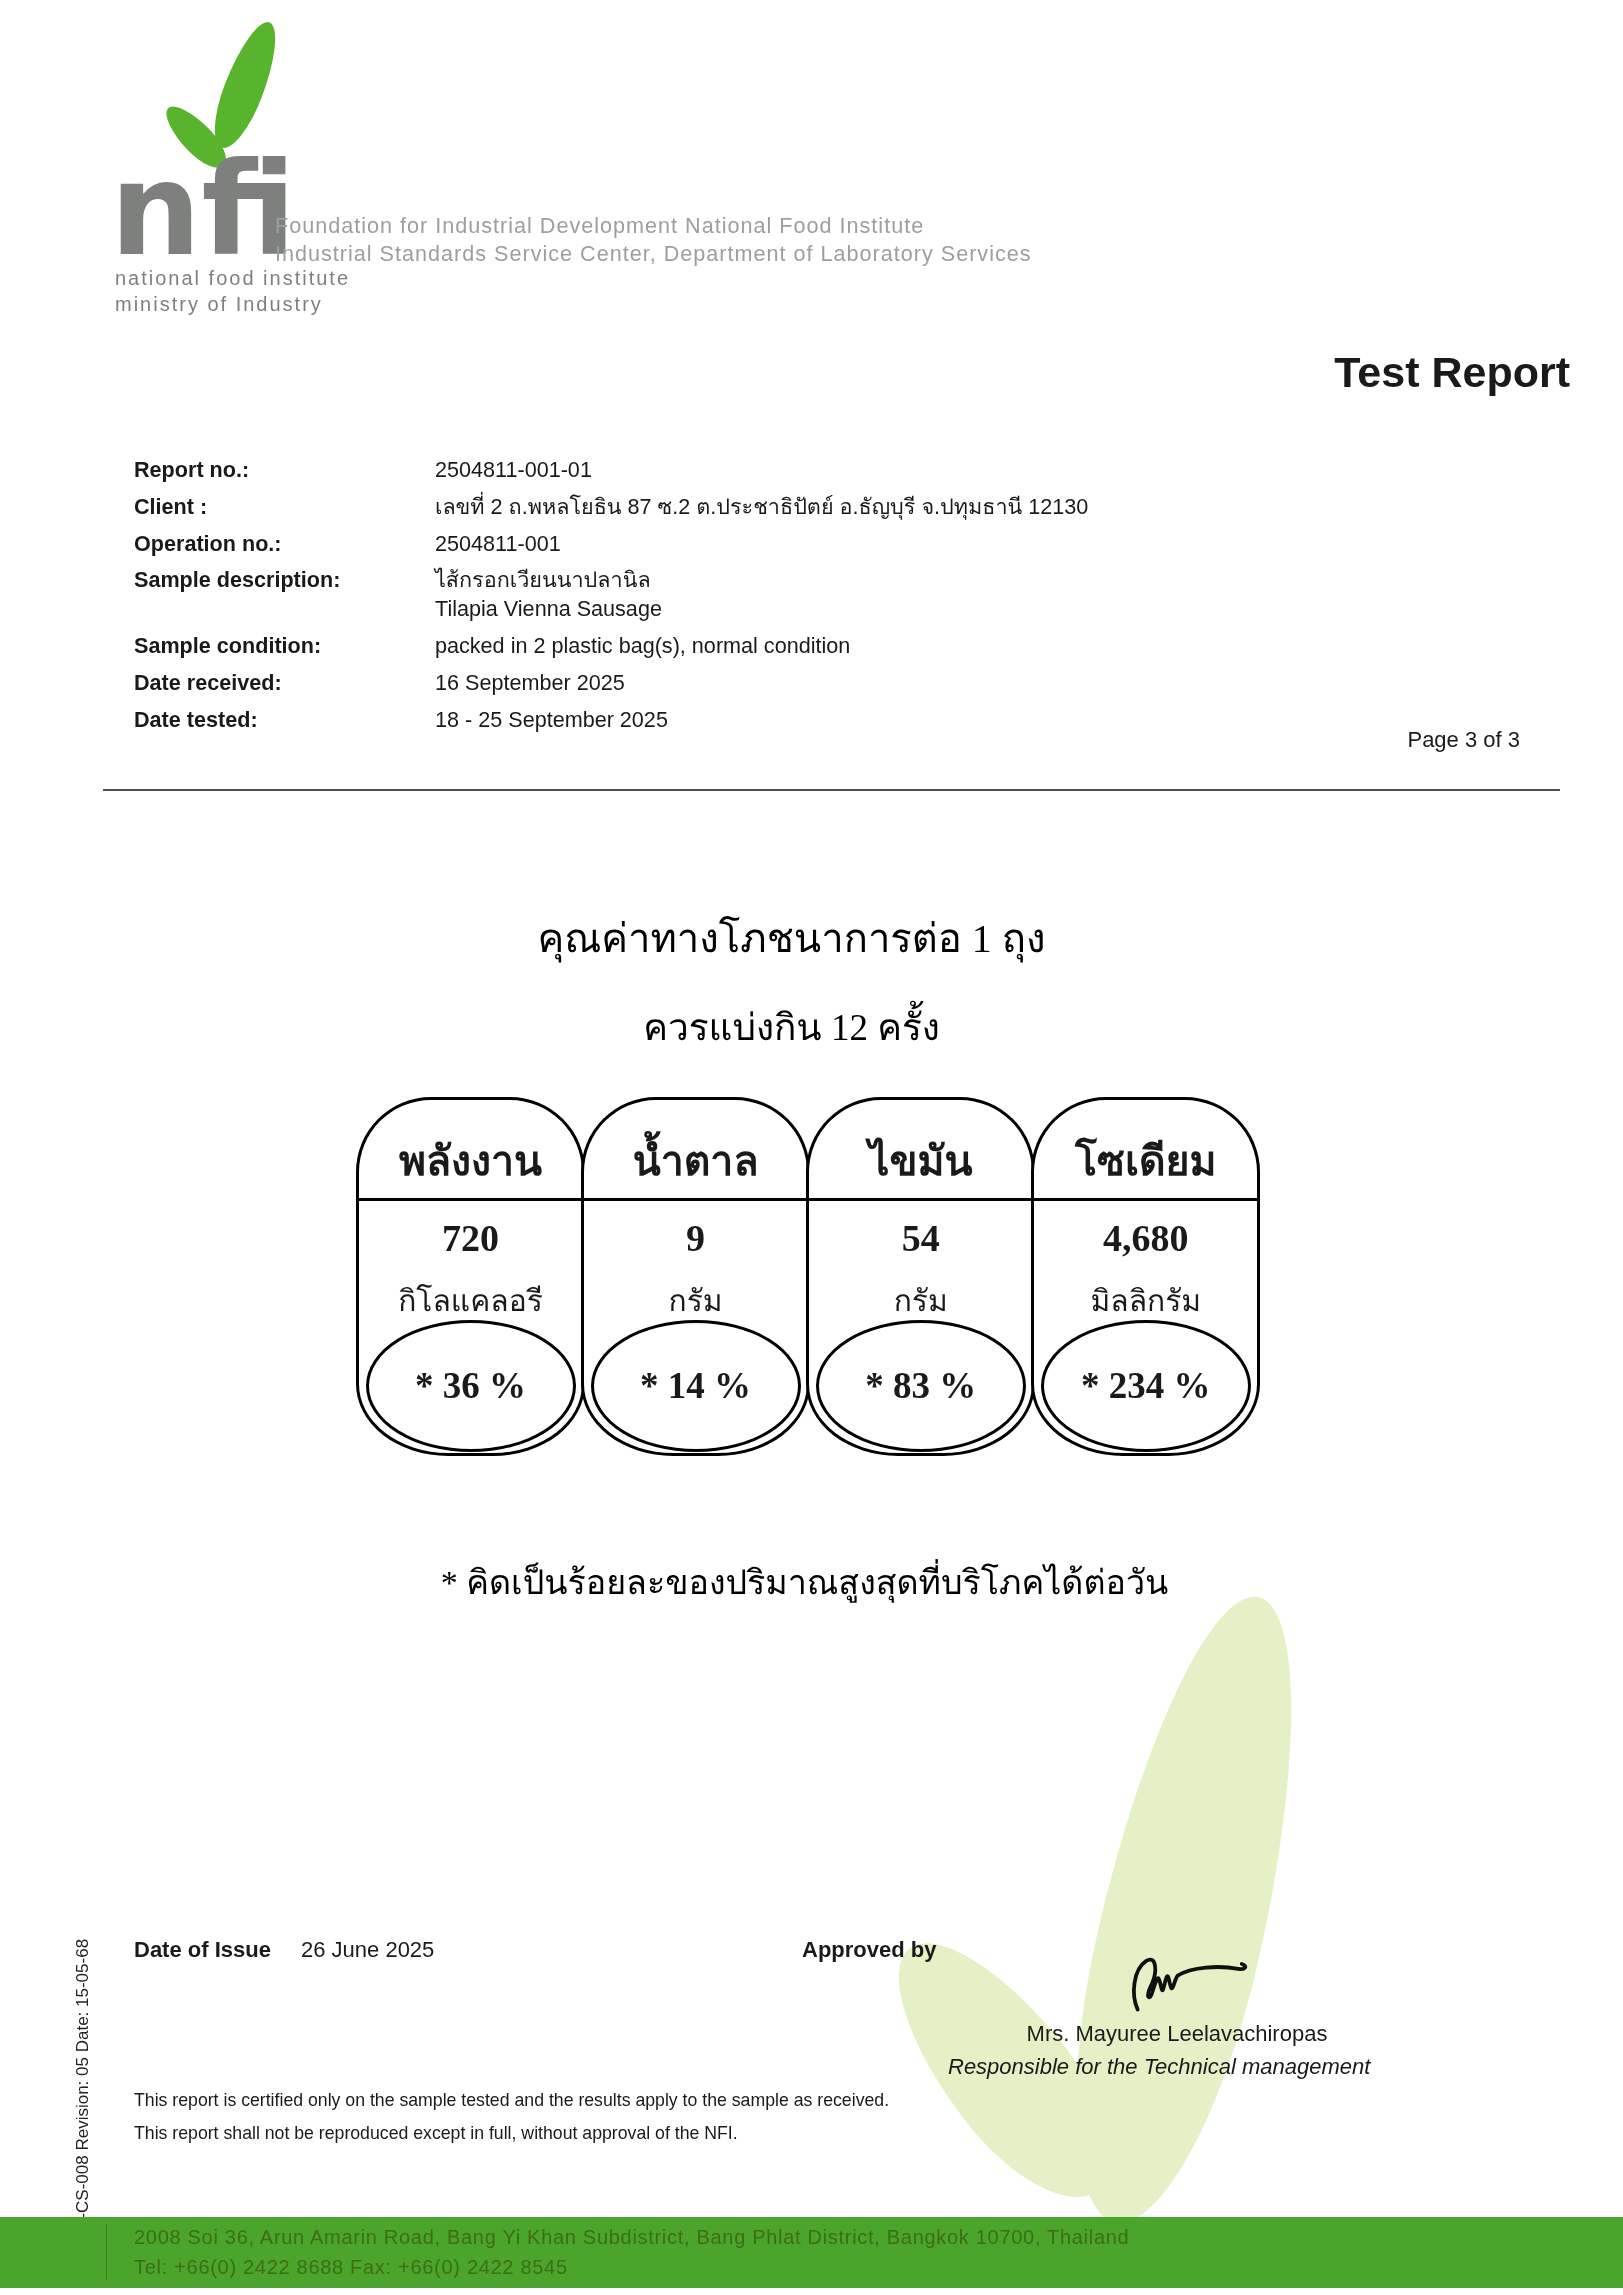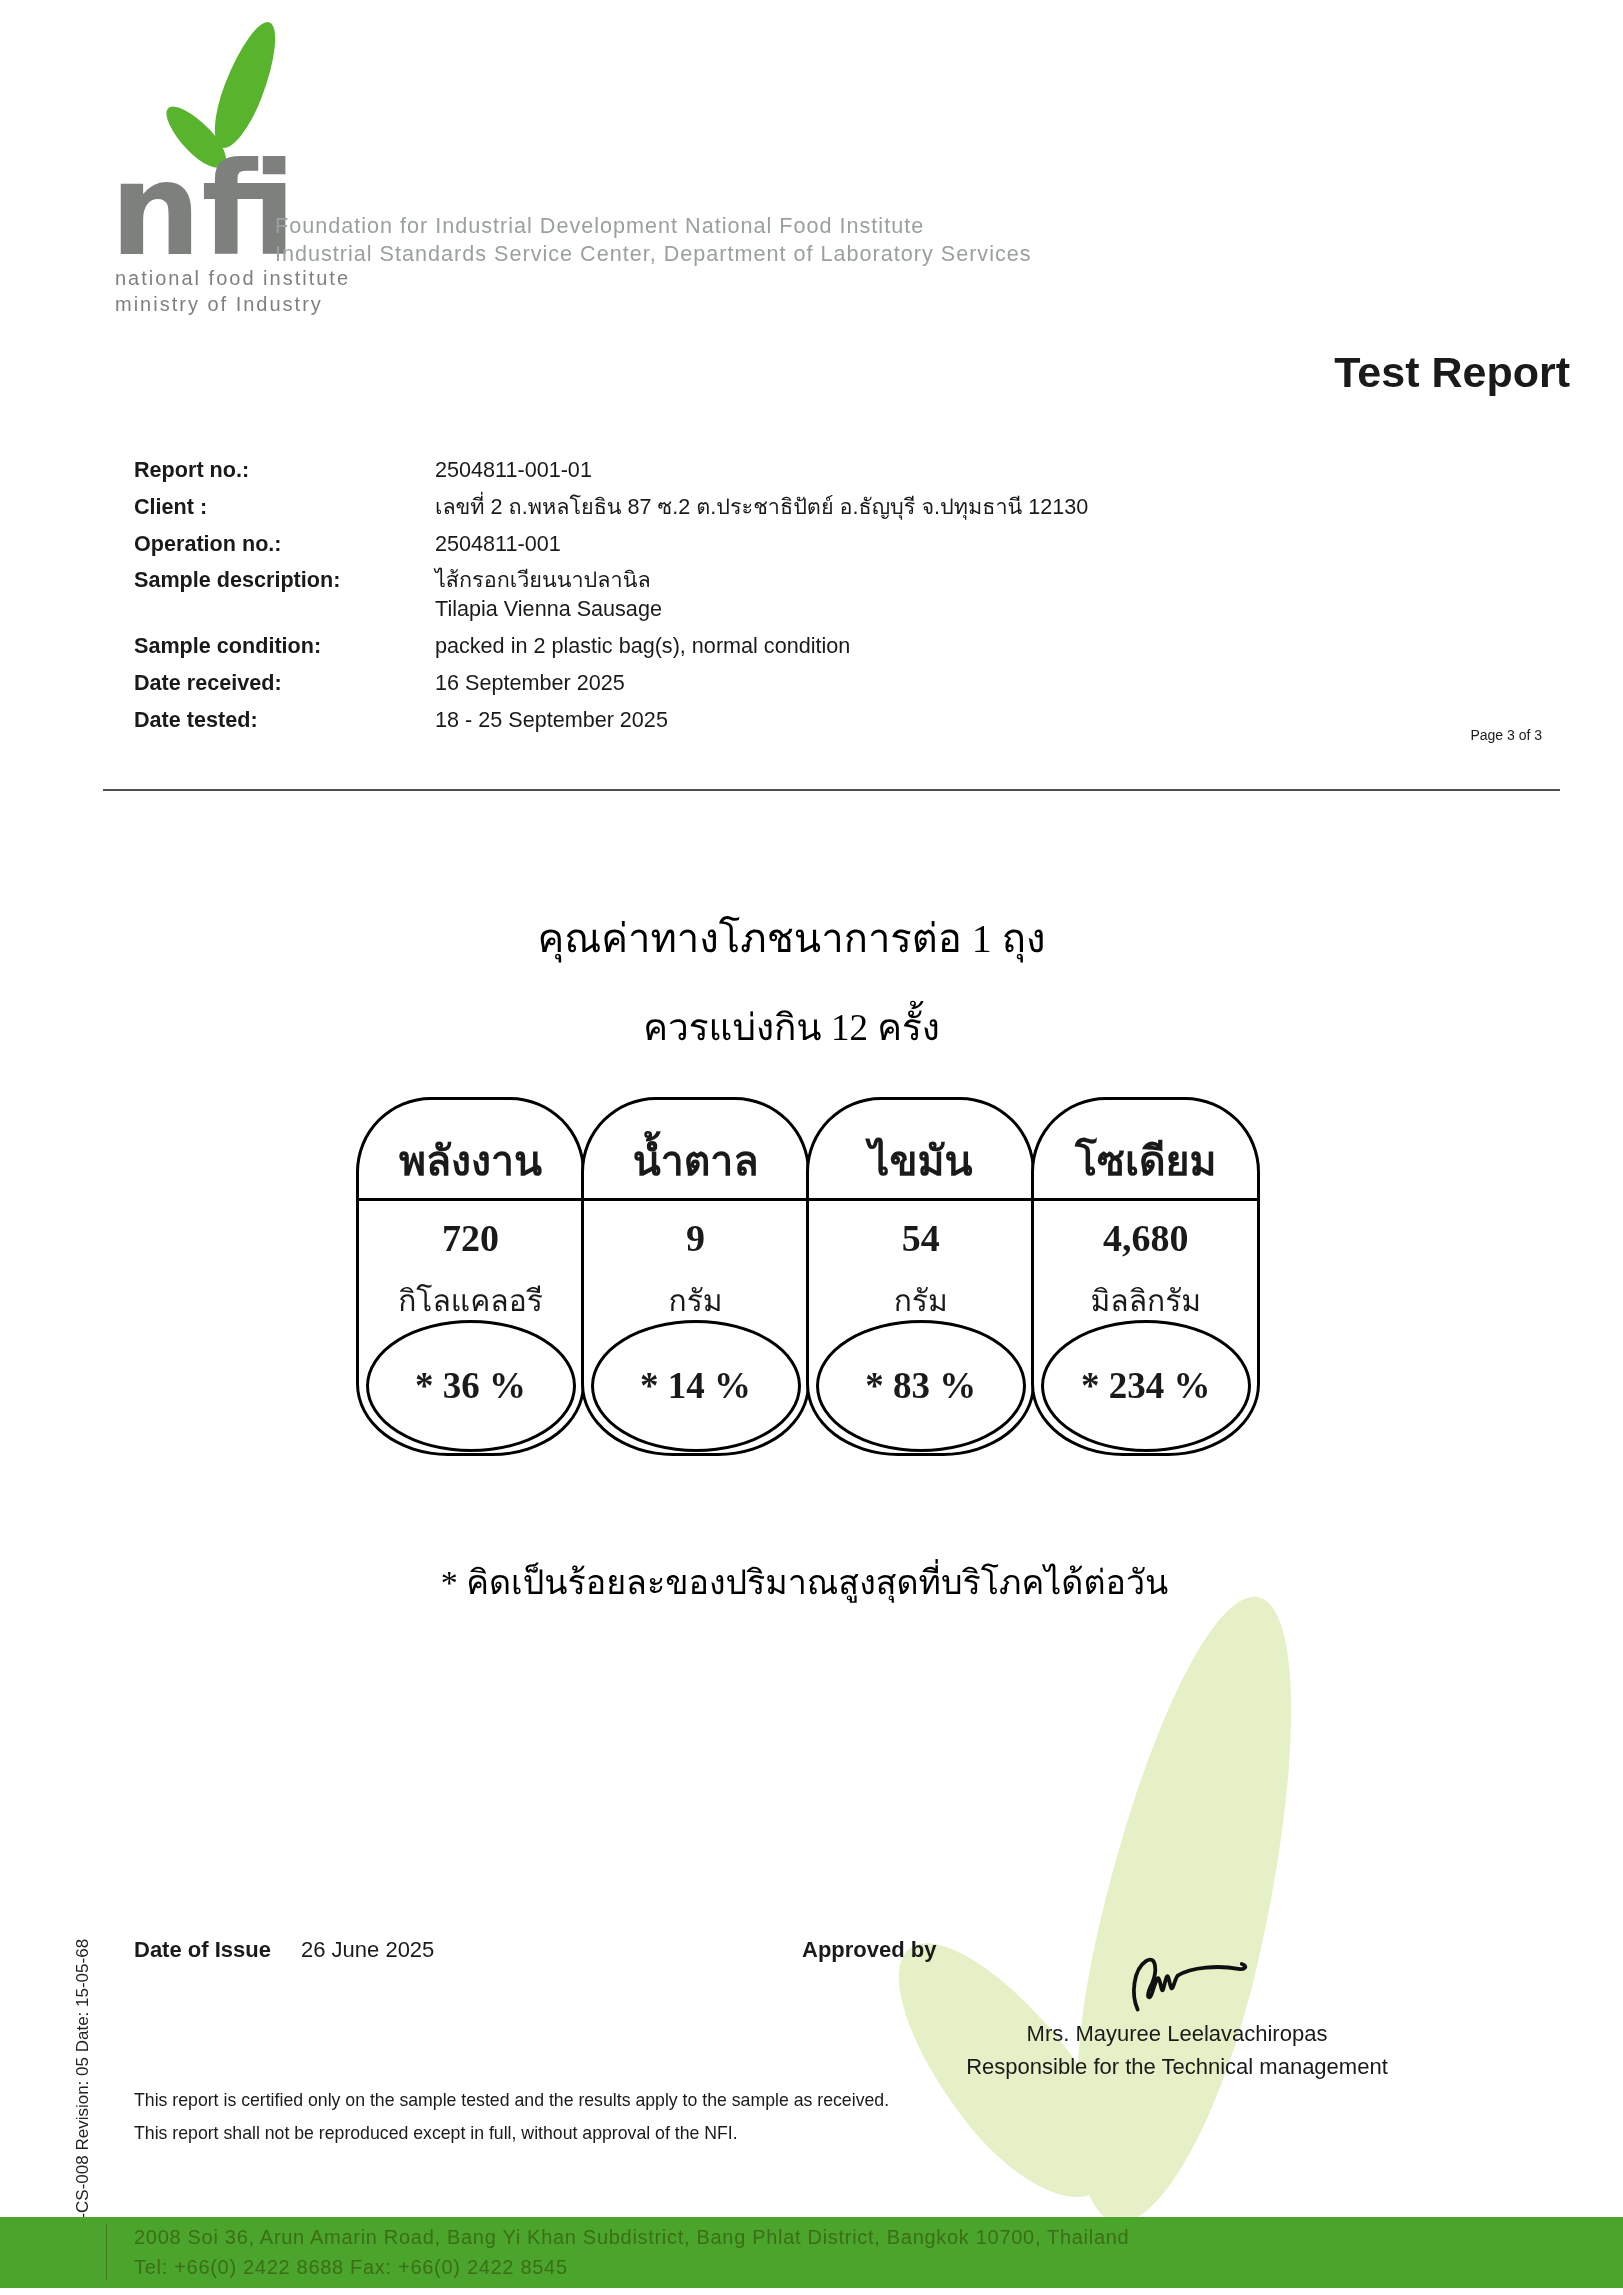--- a/index.html
+++ b/index.html
@@ -16,21 +16,21 @@
   #logo-sub1{top:267px;} #logo-sub2{top:293px;}
   .tagline{position:absolute;left:275px;color:#9aa09e;font-size:21.6px;letter-spacing:1px;white-space:nowrap;}
   #tagline1{top:213px;} #tagline2{top:241px;}
   
   #report-title{position:absolute;top:348px;left:0;width:1570px;text-align:right;font-size:43px;font-weight:700;}
   
   #details{position:absolute;left:134px;top:455px;width:1400px;font-size:21.6px;line-height:29px;}
   .detail-row{display:flex;margin-bottom:7.8px;}
   .detail-label{width:301px;font-weight:700;flex:none;}
   .detail-value{flex:1;}
-  #page-indicator{position:absolute;top:727px;right:82px;font-size:14px;margin-left:12px;}
+  #page-indicator{position:absolute;top:727px;right:104px;font-size:22px;margin-left:12px;}
   #header-rule{position:absolute;left:103px;top:789px;width:1457px;height:2px;background:#4f4f4f;}
   
   .thai{font-family:"Liberation Serif","DejaVu Serif",serif;}
   #nutri-heading1{position:absolute;top:906px;left:0;width:1583px;text-align:center;font-size:40px;color:#000;}
   #nutri-heading2{position:absolute;top:997px;left:0;width:1583px;text-align:center;font-size:37px;color:#000;}
   
   #pills{position:absolute;left:356px;top:1097px;display:flex;}
   .pill{position:relative;width:223px;height:353px;border:3.9px solid #000;background:#fff;
         border-radius:75px 75px 92px 92px/75px 75px 72px 72px;}
   .pill + .pill{margin-left:-3.9px;}
@@ -46,21 +46,21 @@
   .wleaf{position:absolute;background:#e5f0c6;border-radius:50% 50% 50% 50%/56% 56% 44% 44%;z-index:0;}
   #wleaf-big{width:163px;height:641px;left:1105px;top:1589px;transform:rotate(13deg);}
   #wleaf-small{width:124px;height:307px;left:942px;top:1916px;transform:rotate(-38deg);}
   
   .abs{position:absolute;z-index:1;}
   #date-issue-label{left:134px;top:1937px;font-size:22px;font-weight:700;}
   #date-issue-value{left:301px;top:1937px;font-size:22px;}
   #approved-label{left:802px;top:1937px;font-size:22px;font-weight:700;}
   #signature{left:1128px;top:1946px;z-index:2;}
   #signer-name{left:948px;top:2021px;width:458px;text-align:center;font-size:22px;z-index:2;}
-  #signer-title{left:948px;top:2054px;width:458px;text-align:center;font-size:22px;z-index:2;}
+  #signer-title{left:948px;top:2054px;width:458px;font-size:22px;z-index:2;font-style:italic;}
   
   #disclaimer1{left:134px;top:2090px;font-size:17.7px;}
   #disclaimer2{left:134px;top:2123px;font-size:17.7px;}
   
   #form-code{position:absolute;left:73px;top:2229px;transform:rotate(-90deg);transform-origin:0 0;
         white-space:nowrap;font-size:17px;color:#222;z-index:1;}
   
   #footer-band{position:absolute;left:0;top:2217px;width:1624px;height:71px;background:#4ba52c;z-index:1;}
   #footer-line{position:absolute;left:106px;top:6.5px;width:1.3px;height:56px;background:#3c6e15;opacity:.7;}
   .footer-text{position:absolute;left:134px;color:#3c6e15;font-size:20px;letter-spacing:0.7px;white-space:nowrap;}

